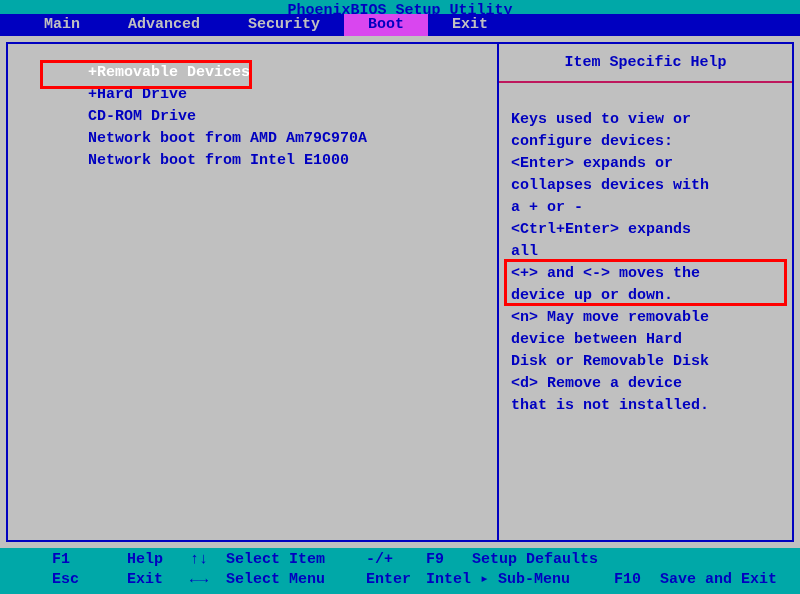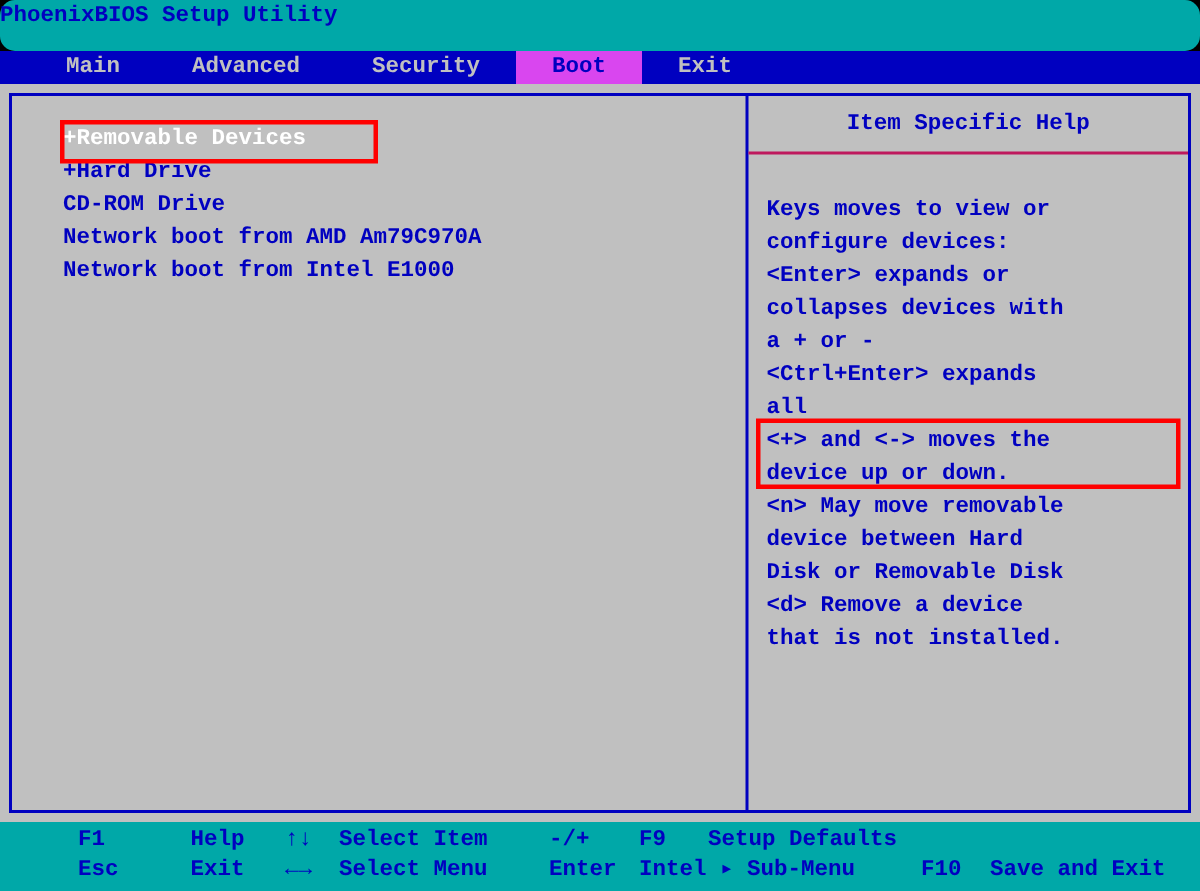--- a/index.html
+++ b/index.html
@@ -10,25 +10,24 @@
     font-size: 15px;
     width: 800px;
     height: 594px;
     overflow: hidden;
     display: flex;
     flex-direction: column;
   }
   .title-bar {
     background: #00a8a8;
     color: #0000c0;
-    text-align: left;
+    text-align: center;
     padding: 2px 0;
-    height: 34px;
+    height: 14px;
     line-height: 18px;
-    border-radius: 10px;
   }
   .menu-bar {
     background: #0000c0;
     display: flex;
     height: 22px;
     padding: 0 20px;
     gap: 0;
   }
   .menu-item {
     color: #c0c0c0;
@@ -75,20 +74,21 @@
     position: relative;
   }
   .boot-list {
     list-style: none;
     padding-left: 24px;
   }
   .boot-list li {
     color: #0000c0;
     line-height: 22px;
     white-space: nowrap;
+    margin-left: 46px;
   }
   .boot-list li.selected {
     background: #c0c0c0;
     color: #ffffff;
   }
   .highlight-box1 {
     position: absolute;
     border: 3px solid #ff0000;
     top: 16px;
     left: 32px;
@@ -147,21 +147,21 @@
       <li>+Hard Drive</li>
       <li> CD-ROM Drive</li>
       <li> Network boot from AMD Am79C970A</li>
       <li> Network boot from Intel E1000</li>
     </ul>
   </div>
   <div class="right-panel">
     <div class="right-header">Item Specific Help</div>
     <div class="help-body">
       <div class="highlight-box2"></div>
-      <div>Keys moves to view or</div>
+      <div>Keys used to view or</div>
       <div>configure devices:</div>
       <div>&lt;Enter&gt; expands or</div>
       <div>collapses devices with</div>
       <div>a + or -</div>
       <div>&lt;Ctrl+Enter&gt; expands</div>
       <div>all</div>
       <div>&lt;+&gt; and &lt;-&gt; moves the</div>
       <div>device up or down.</div>
       <div>&lt;n&gt; May move removable</div>
       <div>device between Hard</div>

